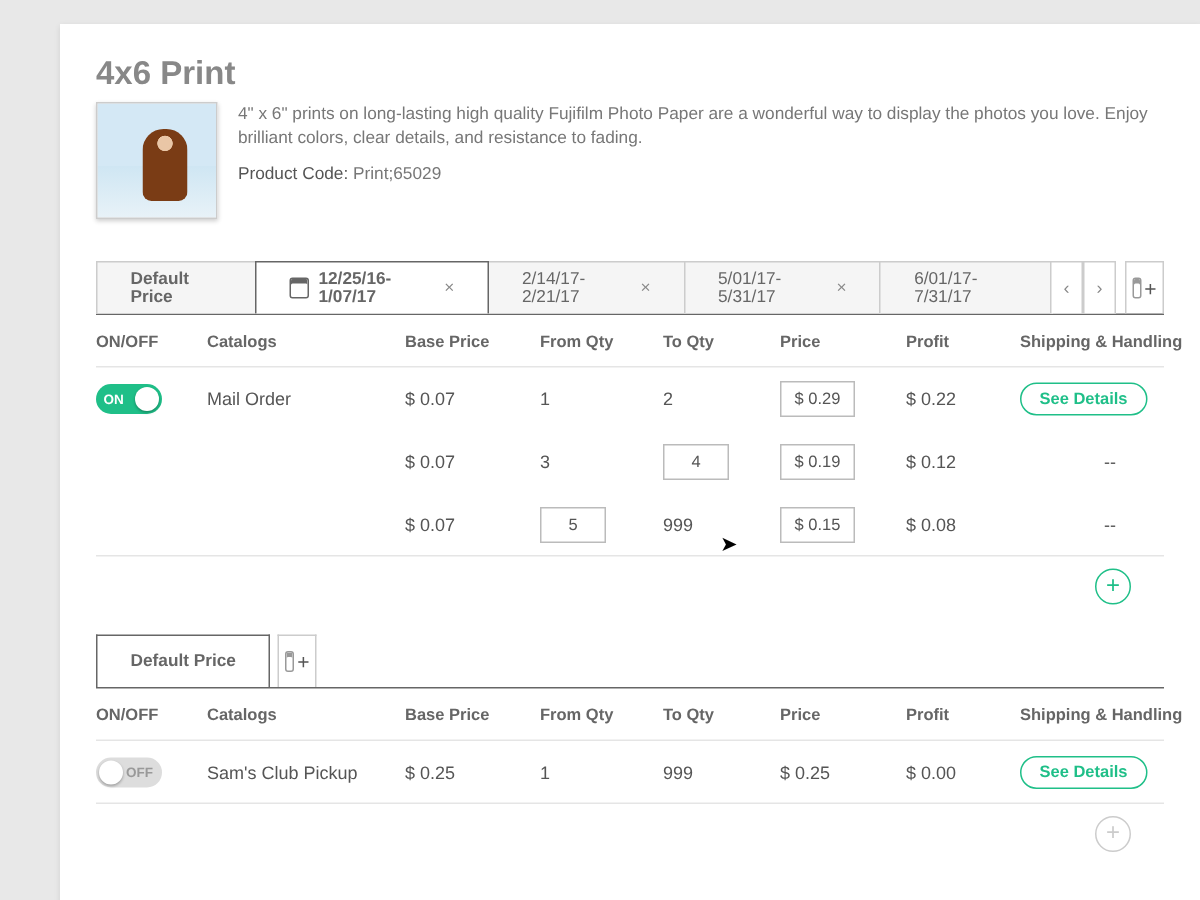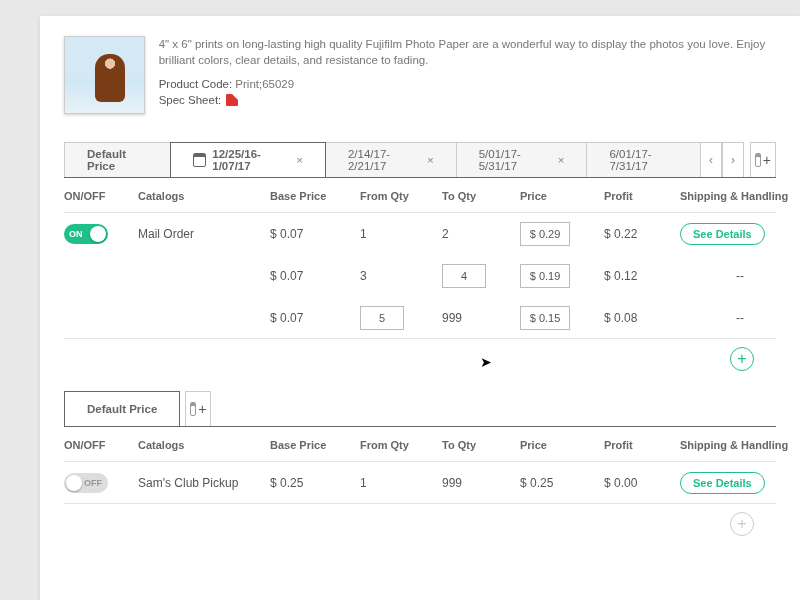--- a/index.html
+++ b/index.html
@@ -47,27 +47,27 @@
 .addbtn.dim{ border-color:#ccc; color:#ccc; cursor:default;}
 .sec2 { margin-top:4px; }
 .cursor { position:absolute; left:480px; top:354px; font-size:14px; color:#000; pointer-events:none;}
 .dash{text-align:center;}
 </style>
 </head>
 <body>
 <div class="canvas">
 <div class="card">
 
+<div class="title">4x6 Print</div>
 <div class="head">
   <div class="thumb"></div>
   <div class="desc">
     <div>4" x 6" prints on long-lasting high quality Fujifilm Photo Paper are a wonderful way to display the photos you love. Enjoy brilliant colors, clear details, and resistance to fading.</div>
     <div class="meta">
       <div><b>Product Code:</b> <span>Print;65029</span></div>
-      <div><b>Spec Sheet:</b> <a class="pdf-icon" title="PDF"></a></div>
     </div>
   </div>
 </div>
 
 <div class="tabs">
   <div class="tab">Default Price</div>
   <div class="tab cal active">
           <span>12/25/16-1/07/17</span>
           <span class="x">×</span>
         </div>

